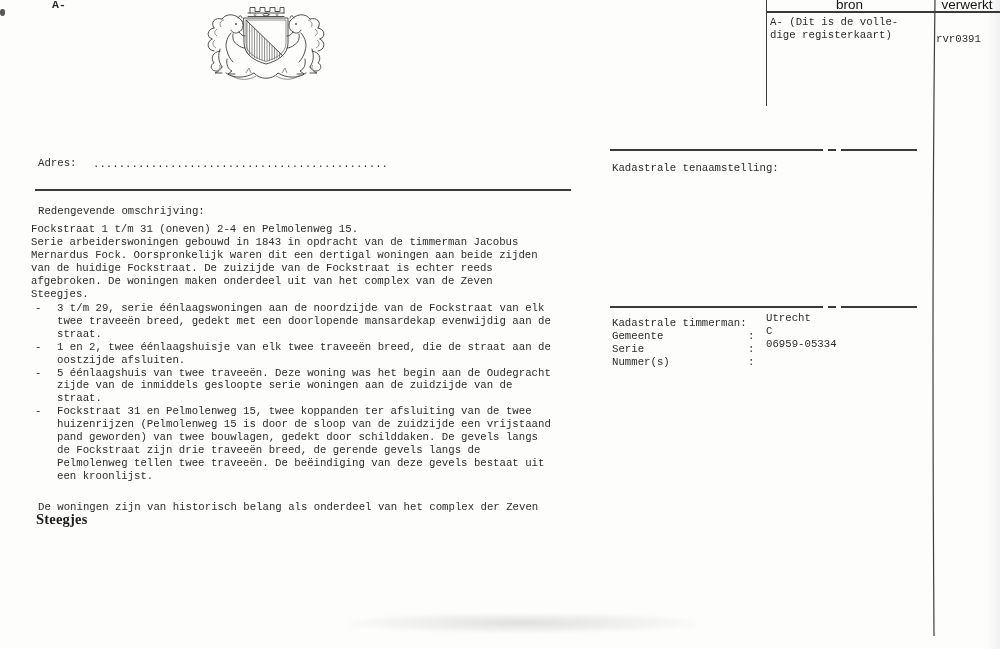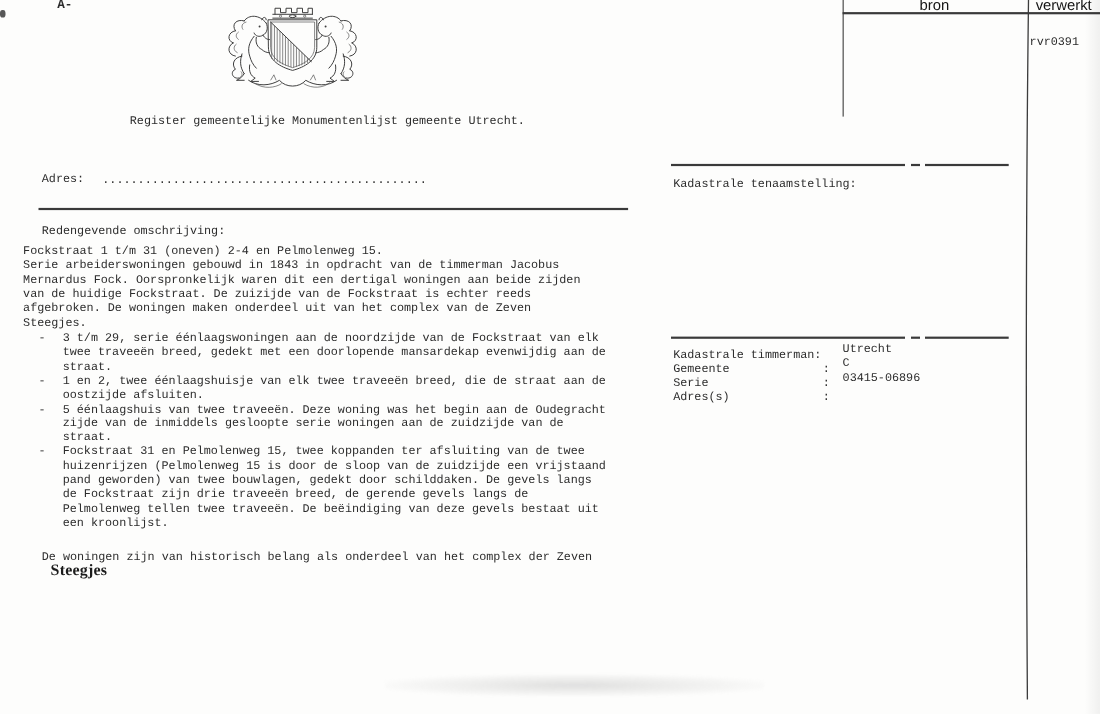--- a/index.html
+++ b/index.html
@@ -16,21 +16,21 @@
   
   .ruleDash{height:1.5px;background:linear-gradient(to right,
         #3a3a3a 0 69.4%,transparent 69.4% 71%,
         #3a3a3a 71% 73.6%,transparent 73.6% 75.2%,
         #3a3a3a 75.2% 100%);}
   .bullets{display:block;}
   .bullet{display:flex;align-items:flex-start;}
   .bullet .marker{width:22px;flex:0 0 22px;}
   .stamp{font-family:"Liberation Serif","DejaVu Serif",serif;font-weight:bold;
         font-size:14.5px;color:#1c1c1c;letter-spacing:0.2px;}
-  .closing2{display:flex;align-items:flex-start;gap:6px;margin-left:10px;}
+  .closing2{display:flex;align-items:flex-start;gap:6px;}
   .smudge{background:radial-gradient(ellipse at center,rgba(150,150,150,0.28),
         rgba(190,190,190,0.12) 58%,transparent 78%);filter:blur(1px);}
   .speck{background:#3a3a3a;border-radius:45%;opacity:.85;}
   svg .ln{stroke:#3d3d3d;stroke-width:0.9;fill:none;stroke-linecap:round;}
   svg .lnThin{stroke:#4a4a4a;stroke-width:0.6;fill:none;}
 </style>
 </head>
 <body>
 
 <div class="page">
@@ -89,31 +89,32 @@
     <path class="lnThin" d="M48,70 l3,-5 l2,5 M84,70 l3,-5 l2,5"></path>
   </svg>
 
   <div class="abs vline" style="left:766px;top:0;height:106px"></div>
   <svg class="abs" style="left:929px;top:0" width="9" height="637">
     <path d="M6,0 C4,160 3,330 5,636" stroke="#3c3c3c" stroke-width="1.2" fill="none"></path>
   </svg>
   <div class="abs hline" style="left:766px;top:11px;width:234px;height:1.5px"></div>
   <div class="abs sans" style="left:766px;top:-3px;width:167px;text-align:center;font-size:13.5px">bron</div>
   <div class="abs sans" style="left:934px;top:-3px;width:66px;text-align:center;font-size:13.5px">verwerkt</div>
+  <div class="abs mono" style="left:770px;top:16px">A- (Dit is de volle-
+dige registerkaart)</div>
   <div class="abs mono" style="left:936px;top:33px">rvr0391</div>
 
-  <div class="abs mono" style="left:118px;top:105px">Register gemeentelijke Monumentenlijst gemeente Utrecht.</div>
 
   <div class="abs mono" style="left:38px;top:157px">Adres:</div>
   <div class="abs mono" style="left:93px;top:158px">..............................................</div>
 
   <div class="abs hline" style="left:35px;top:189px;width:536px"></div>
 
   <div class="abs mono" style="left:38px;top:205px">Redengevende omschrijving:</div>
-  <div class="abs mono" style="left:21px;top:223px;width:540px">Fockstraat 1 t/m 31 (oneven) 2-4 en Pelmolenweg 15.
+  <div class="abs mono" style="left:31px;top:223px;width:540px">Fockstraat 1 t/m 31 (oneven) 2-4 en Pelmolenweg 15.
 Serie arbeiderswoningen gebouwd in 1843 in opdracht van de timmerman Jacobus
 Mernardus Fock. Oorspronkelijk waren dit een dertigal woningen aan beide zijden
 van de huidige Fockstraat. De zuizijde van de Fockstraat is echter reeds
 afgebroken. De woningen maken onderdeel uit van het complex van de Zeven
 Steegjes.</div>
 
   <div class="abs bullets" style="left:35px;top:302px;width:545px">
     <div class="bullet">
       <div class="marker mono">-</div>
       <div class="mono">3 t/m 29, serie éénlaagswoningen aan de noordzijde van de Fockstraat van elk
@@ -148,26 +149,26 @@
   </div>
 
   <div class="abs ruleDash" style="left:610px;top:149px;width:307px"></div>
   <div class="abs mono" style="left:612px;top:162px">Kadastrale tenaamstelling:</div>
 
   <div class="abs ruleDash" style="left:610px;top:306px;width:307px"></div>
   <div class="abs mono" style="left:612px;top:317px">Kadastrale timmerman:</div>
   <div class="abs" style="left:612px;top:330px">
     <div class="mono" style="line-height:13px">Gemeente</div>
     <div class="mono" style="line-height:13px">Serie</div>
-    <div class="mono" style="line-height:13px">Adres(s)</div>
+    <div class="mono" style="line-height:13px">Nummer(s)</div>
   </div>
   <div class="abs" style="left:748px;top:330px">
     <div class="mono" style="line-height:13px">:</div>
     <div class="mono" style="line-height:13px">:</div>
     <div class="mono" style="line-height:13px">:</div>
   </div>
   <div class="abs" style="left:766px;top:312px">
     <div class="mono" style="line-height:13px">Utrecht</div>
     <div class="mono" style="line-height:13px">C</div>
-    <div class="mono" style="line-height:13px">03415-06896</div>
+    <div class="mono" style="line-height:13px">06959-05334</div>
   </div>
 
 </div>
 
 </body></html>

